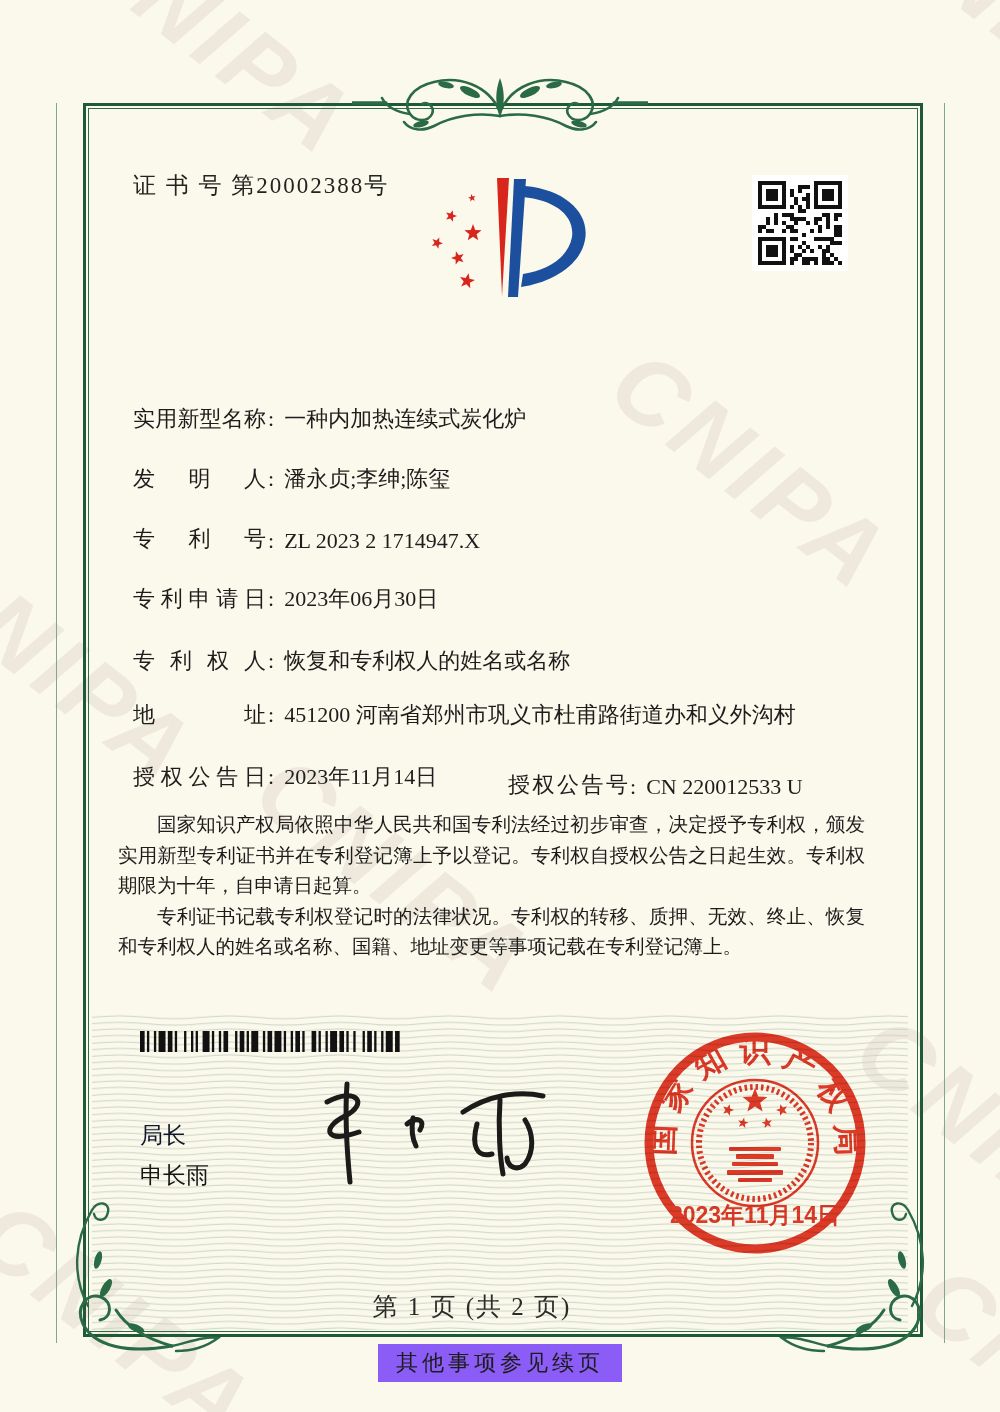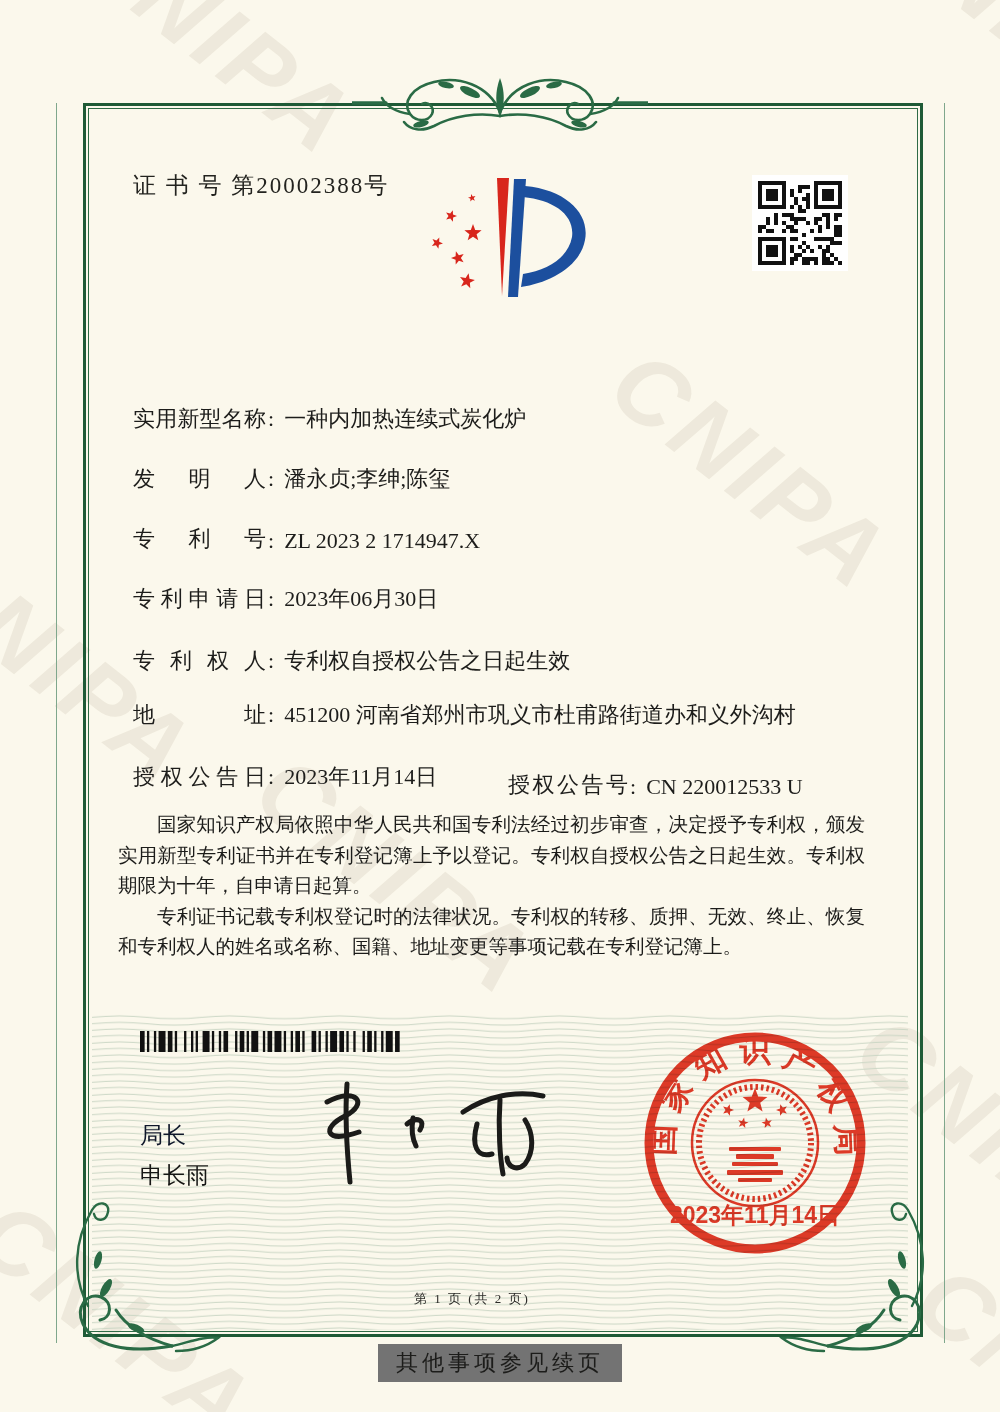--- a/index.html
+++ b/index.html
@@ -59,23 +59,23 @@
 
   
   .barcode{position:absolute;left:140px;top:1031px;z-index:5;}
   .sig-role{position:absolute;left:140px;top:1120px;font-size:23px;z-index:5;
       font-family:"Liberation Sans","DejaVu Sans",sans-serif;color:#0f172a;}
   .sig-name{position:absolute;left:140px;top:1160px;font-size:23px;z-index:5;
       font-family:"Liberation Sans","DejaVu Sans",sans-serif;color:#161614;}
   .signature{position:absolute;left:295px;top:1078px;z-index:6;}
   .seal{position:absolute;left:643px;top:1031px;z-index:7;mix-blend-mode:multiply;opacity:.95;}
   .page-no{position:absolute;left:0;top:1290px;width:944px;text-align:center;
-      font-size:13px;color:#2b2b28;z-index:5;letter-spacing:2px;}
+      font-size:25px;color:#2b2b28;z-index:5;letter-spacing:2px;}
   .foot-note{position:absolute;left:0;top:1344px;width:1000px;text-align:center;z-index:5;}
-  .foot-note span{display:inline-block;background:#737373;padding:4px 18px;
+  .foot-note span{display:inline-block;background:#8b5cf6;padding:4px 18px;
       font-size:22px;letter-spacing:4px;color:#1c1c1a;}
 </style>
 </head>
 <body>
 
 <div id="page">
 
   <div class="wm wm1">CNIPA</div>
   <div class="wm wm2">CNIPA</div>
   <div class="wm wm3">CNIPA</div>
@@ -374,21 +374,21 @@
   <div class="field-row" style="top:404px">
     <span class="f-label">实用新型名称</span><span class="f-colon">:</span><span>一种内加热连续式炭化炉</span>
   </div>
   <div class="field-row" style="top:524px">
     <span class="f-label">专利号</span><span class="f-colon">:</span><span>ZL 2023 2 1714947.X</span>
   </div>
   <div class="field-row" style="top:584px">
     <span class="f-label">专利申请日</span><span class="f-colon">:</span><span>2023年06月30日</span>
   </div>
   <div class="field-row" style="top:646px">
-    <span class="f-label">专利权人</span><span class="f-colon">:</span><span>专利权自授权公告之日起生效</span>
+    <span class="f-label">专利权人</span><span class="f-colon">:</span><span>恢复和专利权人的姓名或名称</span>
   </div>
   <div class="field-row" style="top:700px">
     <span class="f-label">地址</span><span class="f-colon">:</span><span>451200 河南省郑州市巩义市杜甫路街道办和义外沟村</span>
   </div>
   <div class="field-row" style="top:762px">
     <span class="f-label">授权公告日</span><span class="f-colon">:</span><span>2023年11月14日</span>
     <span class="pair2">
       <span class="f-label2">授权公告号</span><span class="f-colon">:</span><span>CN 220012533 U</span>
     </span>
   </div>

